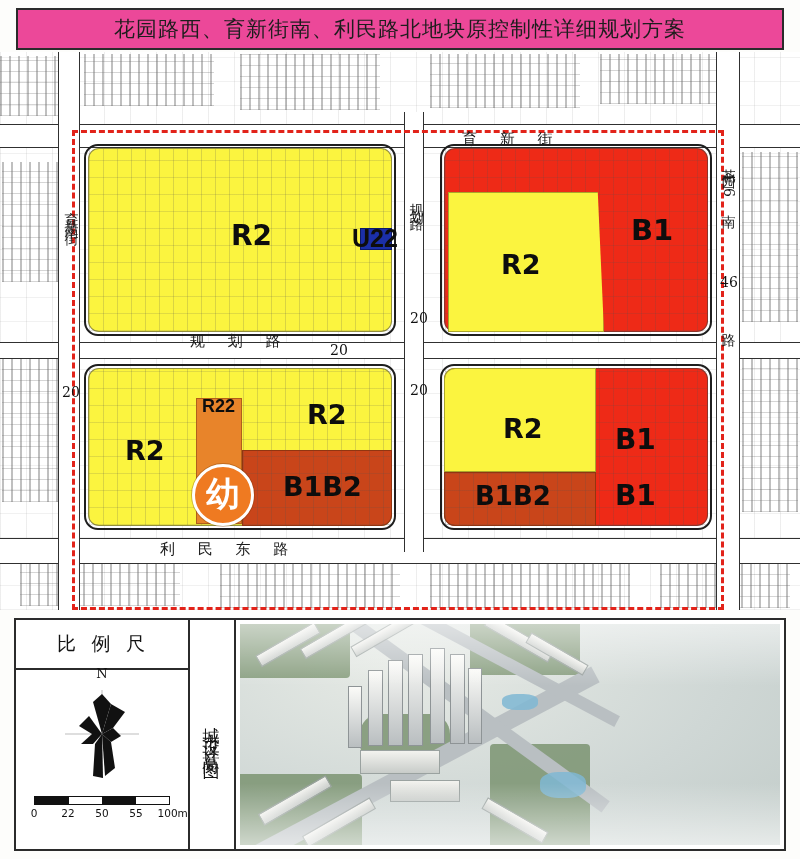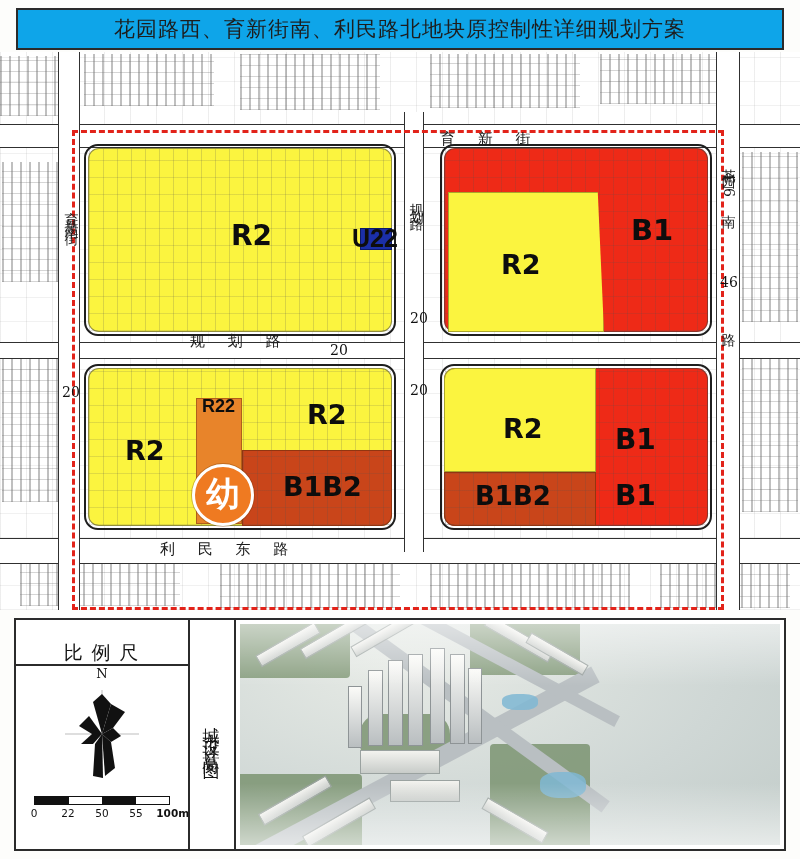--- a/index.html
+++ b/index.html
@@ -18,21 +18,21 @@
     height: 859px;
     background: #fdfdfb;
   }
 
   
   .title-bar {
     position: absolute;
     left: 16px; top: 8px;
     width: 768px; height: 42px;
     border: 2px solid #2b2b2b;
-    background: #0ea5e9;
+    background: #ec4899;
     display: flex;
     align-items: center;
     justify-content: center;
   }
   .title-text {
     font-family: "DejaVu Serif", "Liberation Serif", serif;
     font-size: 21px;
     letter-spacing: 1px;
     color: #1d1d1d;
     white-space: nowrap;
@@ -157,28 +157,27 @@
   }
   .panel { position: relative; background: #ffffff; }
   .panel + .panel { border-left: 2px solid #2b2b2b; }
 
   .p-scale { width: 172px; }
   .p-legend { width: 212px; }
   .p-caption { width: 46px; }
   .p-render { flex: 1 1 auto; }
 
   .panel-head {
-    height: 24px;
+    height: 50px;
     border-bottom: 2px solid #2b2b2b;
     display: flex; align-items: center; justify-content: center;
-    font-family: Liberation Serif, serif;
+    font-family: Liberation Mono, monospace;
     font-size: 19px;
     letter-spacing: 2px;
     color: #131313;
-    margin-top: 22px;
   }
   .legend-title {
     position: absolute;
     left: 14px; top: 8px;
     font-family: "DejaVu Serif", "Liberation Serif", serif;
     font-size: 20px;
     letter-spacing: 2px;
     color: #121212;
     font-weight: 700;
   }
@@ -333,21 +332,21 @@
       <div class="plabel" style="left:170px;top:110px;font-size:28px;">B1</div>
     </div>
     <div class="parcel" style="left:444px;top:316px;width:152px;height:104px;background:#fbf43f;border-color:rgba(70,70,20,.45);border-top-left-radius:11px;">
       <div class="plabel" style="left:58px;top:44px;font-size:27px;">R2</div>
     </div>
     <div class="parcel" style="left:444px;top:420px;width:152px;height:54px;background:#c9451a;border-color:rgba(100,40,10,.55);border-bottom-left-radius:11px;">
       <div class="parcel-tex"></div>
       <div class="plabel" style="left:30px;top:8px;font-size:26px;">B1B2</div>
     </div>
 
-    <div class="stname" style="left:440px;top:78px;">育 新 街</div>
+    <div class="stname" style="left:462px;top:78px;">育 新 街</div>
     <div class="stname" style="left:190px;top:280px;">规 划 路</div>
     <div class="stname" style="left:160px;top:488px;">利 民 东 路</div>
     <div class="stname vert" style="left:63px;top:148px;">育新南街</div>
     <div class="stname vert" style="left:408px;top:140px;">规划路</div>
     <div class="stname vert" style="left:720px;top:106px;">花园46南</div>
     <div class="stname vert" style="left:720px;top:270px;">路</div>
 
     <div class="widthmark" style="left:410px;top:258px;">20</div>
     <div class="widthmark" style="left:410px;top:330px;">20</div>
     <div class="widthmark" style="left:62px;top:332px;">20</div>
@@ -378,21 +377,21 @@
           <span></span>
           <span></span>
           <span></span>
           <span></span>
         </div>
         <div class="scaleticks">
           <b style="left:0;">0</b>
           <b style="left:25%;">22</b>
           <b style="left:50%;">50</b>
           <b style="left:75%;">55</b>
-          <b style="left:102%;font-weight:bold;">100m</b>
+          <b style="left:102%;">100m</b>
         </div>
       </div>
     </div>
 
 
     <div class="panel p-caption">
       <div class="vcaption">城市设计意向图</div>
     </div>
 
     <div class="panel p-render">

